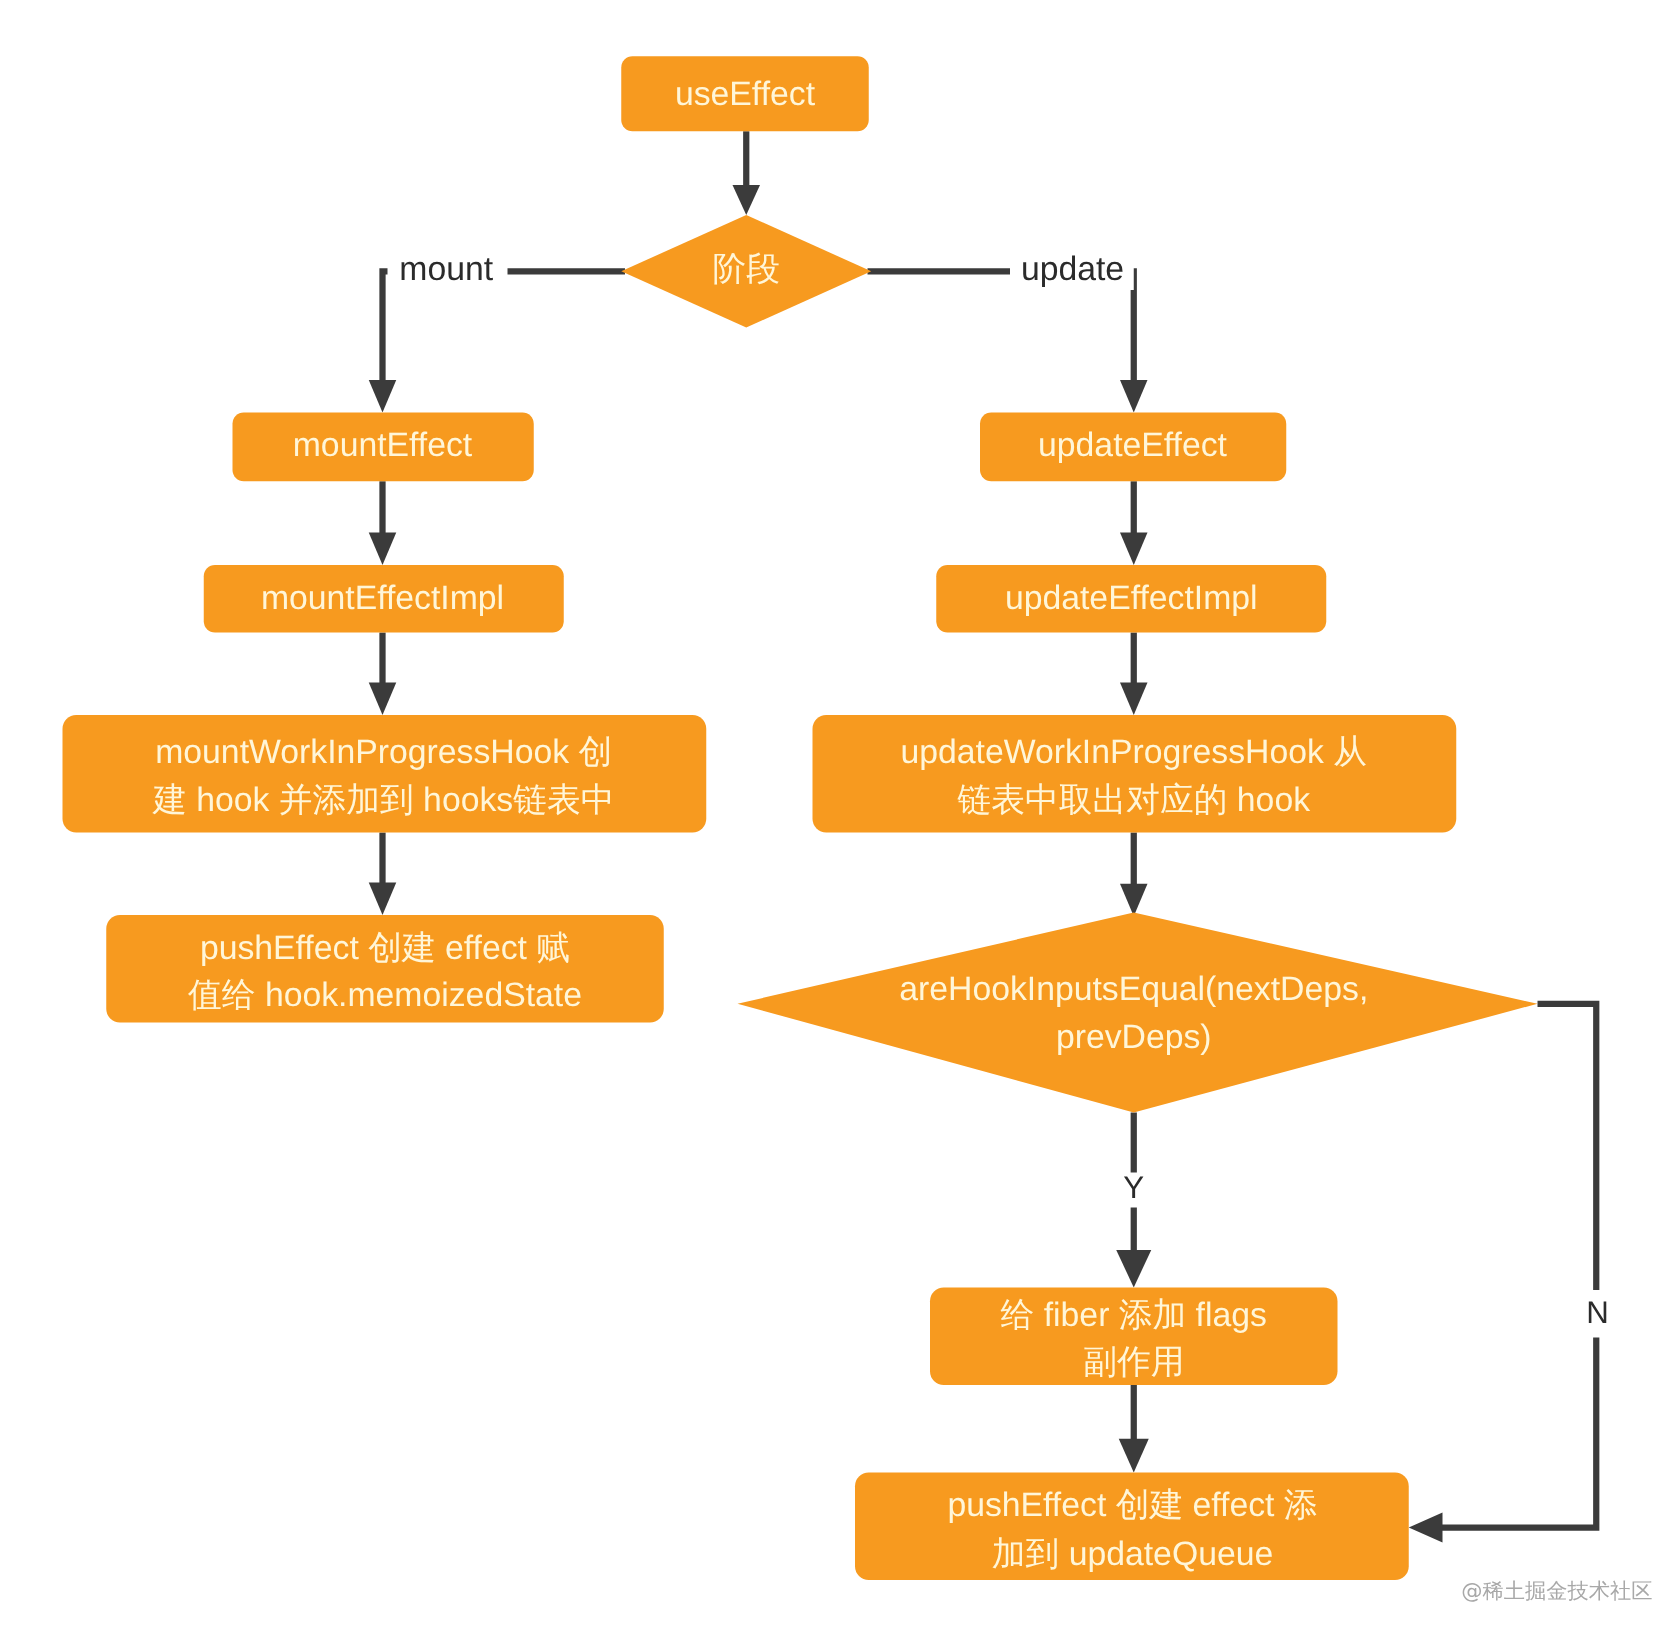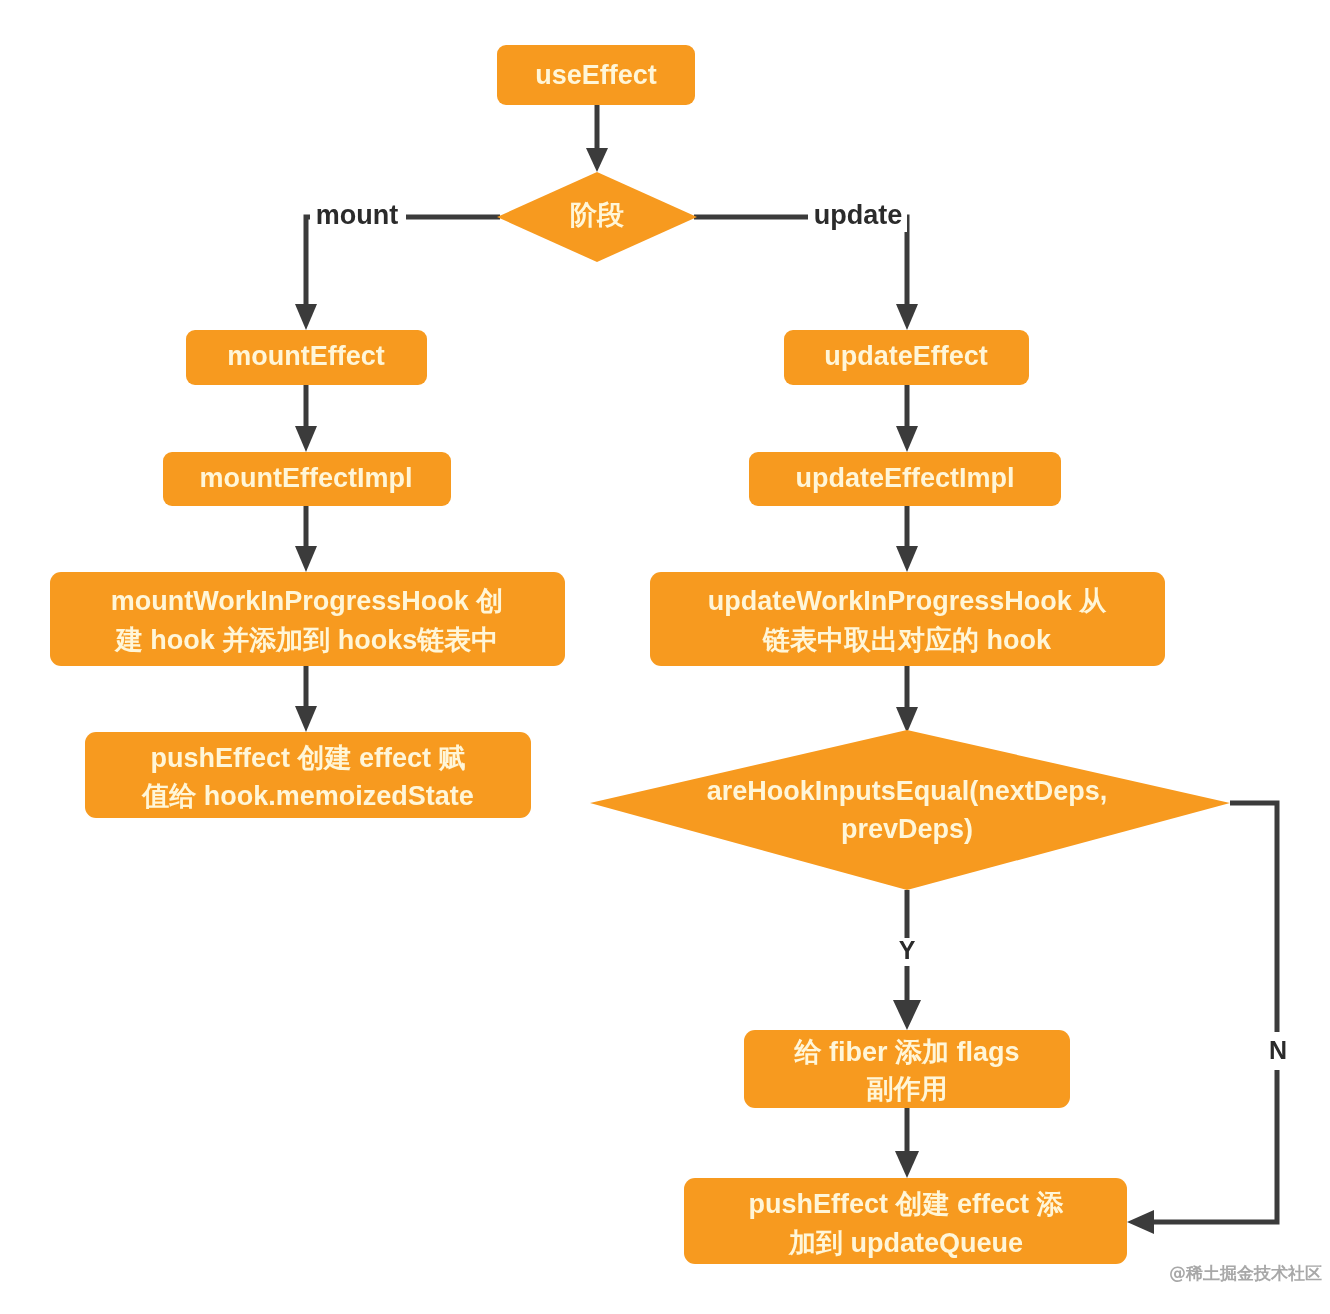--- a/index.html
+++ b/index.html
@@ -13,21 +13,20 @@
     position: relative;
     overflow: hidden;
     font-family: "Liberation Sans", "DejaVu Sans", sans-serif;
   }
   #flow-root {
     position: absolute;
     left: 0;
     top: 0;
     width: 1330px;
     height: 1095px;
-    font-weight: bold;
   }
   svg.flow-svg {
     display: block;
     width: 1330px;
     height: 1314px;
   }
   .node-shape {
     fill: #F79A1F;
   }
   .node-text {

